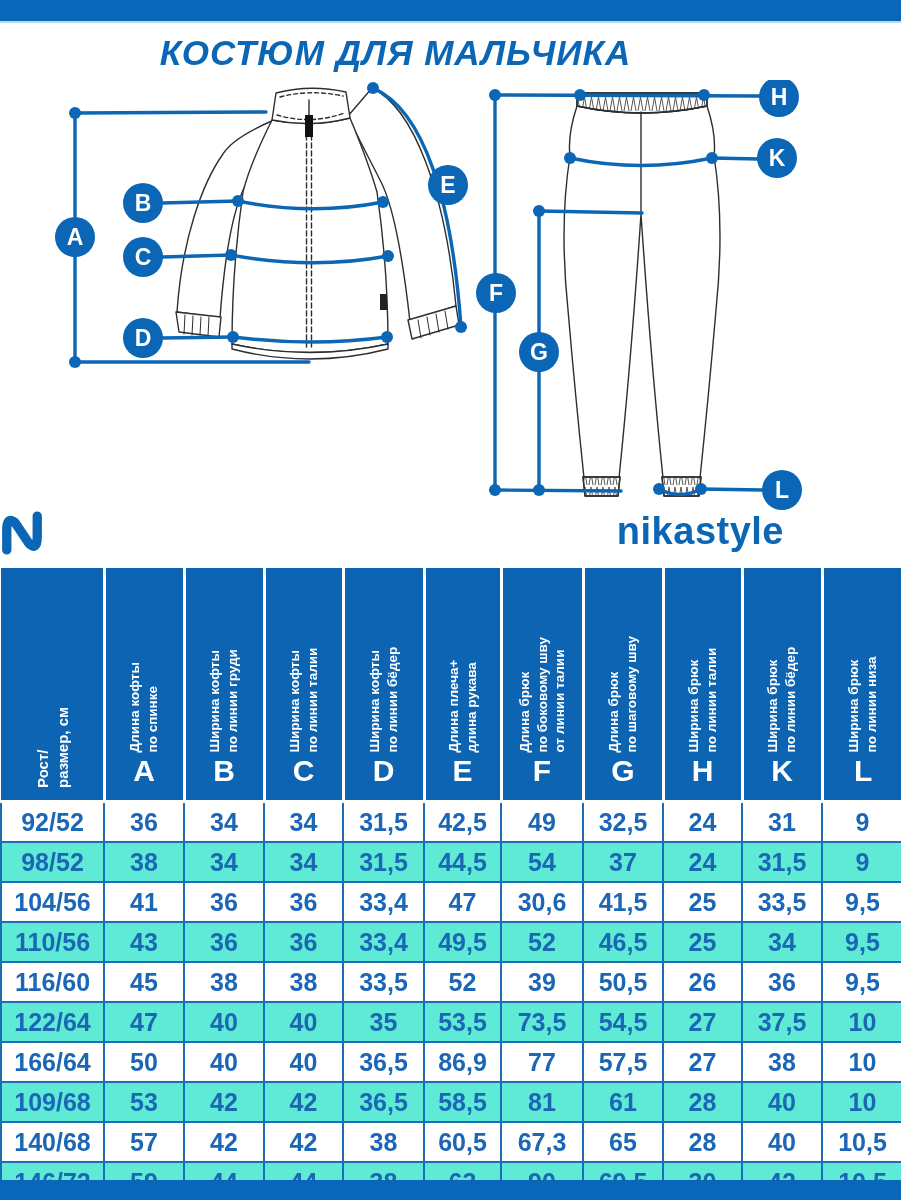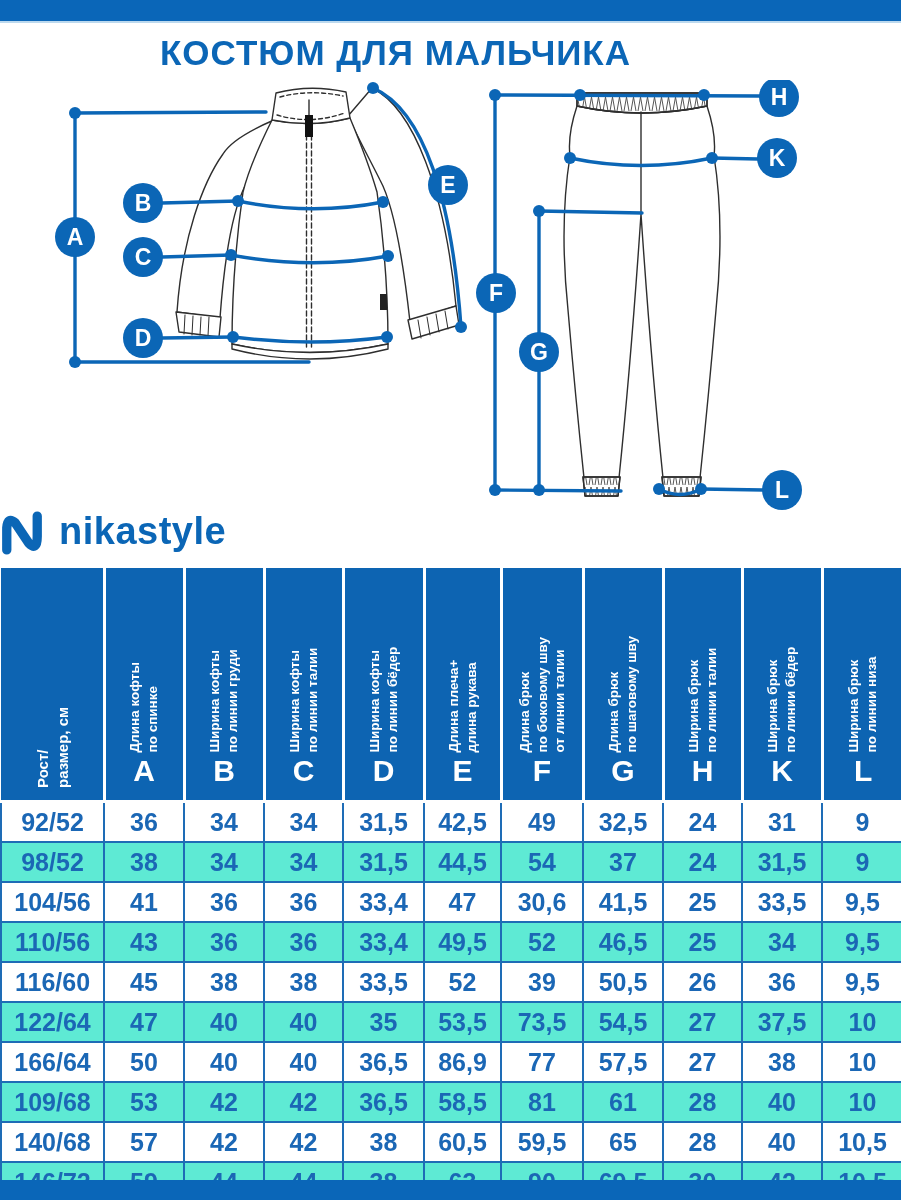--- a/index.html
+++ b/index.html
@@ -8,26 +8,26 @@
     background:#ffffff;
     font-family:"Liberation Sans","DejaVu Sans",sans-serif;
   }
   .top-bar{
     position:absolute;left:0;top:0;width:901px;height:21px;
     background:#0a66b8;border-bottom:2px solid #bcd9ee;
   }
   .page-title{
     position:absolute;left:0;top:33px;width:791px;
     text-align:center;font-size:35px;font-weight:bold;
-    color:#0b66b6;letter-spacing:1px;white-space:nowrap;
+    color:#0b66b6;letter-spacing:1px;white-space:nowrap;font-style:italic;
   }
   .diagram-svg{position:absolute;left:0;top:80px;}
   .logo{
     position:absolute;left:0;top:509px;width:784px;height:48px;
-    display:flex;align-items:center;justify-content:flex-start;gap:15px;
+    display:flex;align-items:center;justify-content:space-between;gap:15px;
   }
   .logo-text{
     color:#0b66b6;font-size:38px;font-weight:bold;letter-spacing:0.5px;
     line-height:1;padding-bottom:4px;
   }
   
   table.size-table{
     position:absolute;left:0;top:568px;width:901px;
     border-collapse:collapse;table-layout:fixed;
   }
@@ -466,21 +466,21 @@
         <td>40</td>
         <td>10</td>
       </tr>
       <tr>
         <td>140/68</td>
         <td>57</td>
         <td>42</td>
         <td>42</td>
         <td>38</td>
         <td>60,5</td>
-        <td>59,5</td>
+        <td>67,3</td>
         <td>65</td>
         <td>28</td>
         <td>40</td>
         <td>10,5</td>
       </tr>
       <tr class="alt">
         <td>146/72</td>
         <td>59</td>
         <td>44</td>
         <td>44</td>

